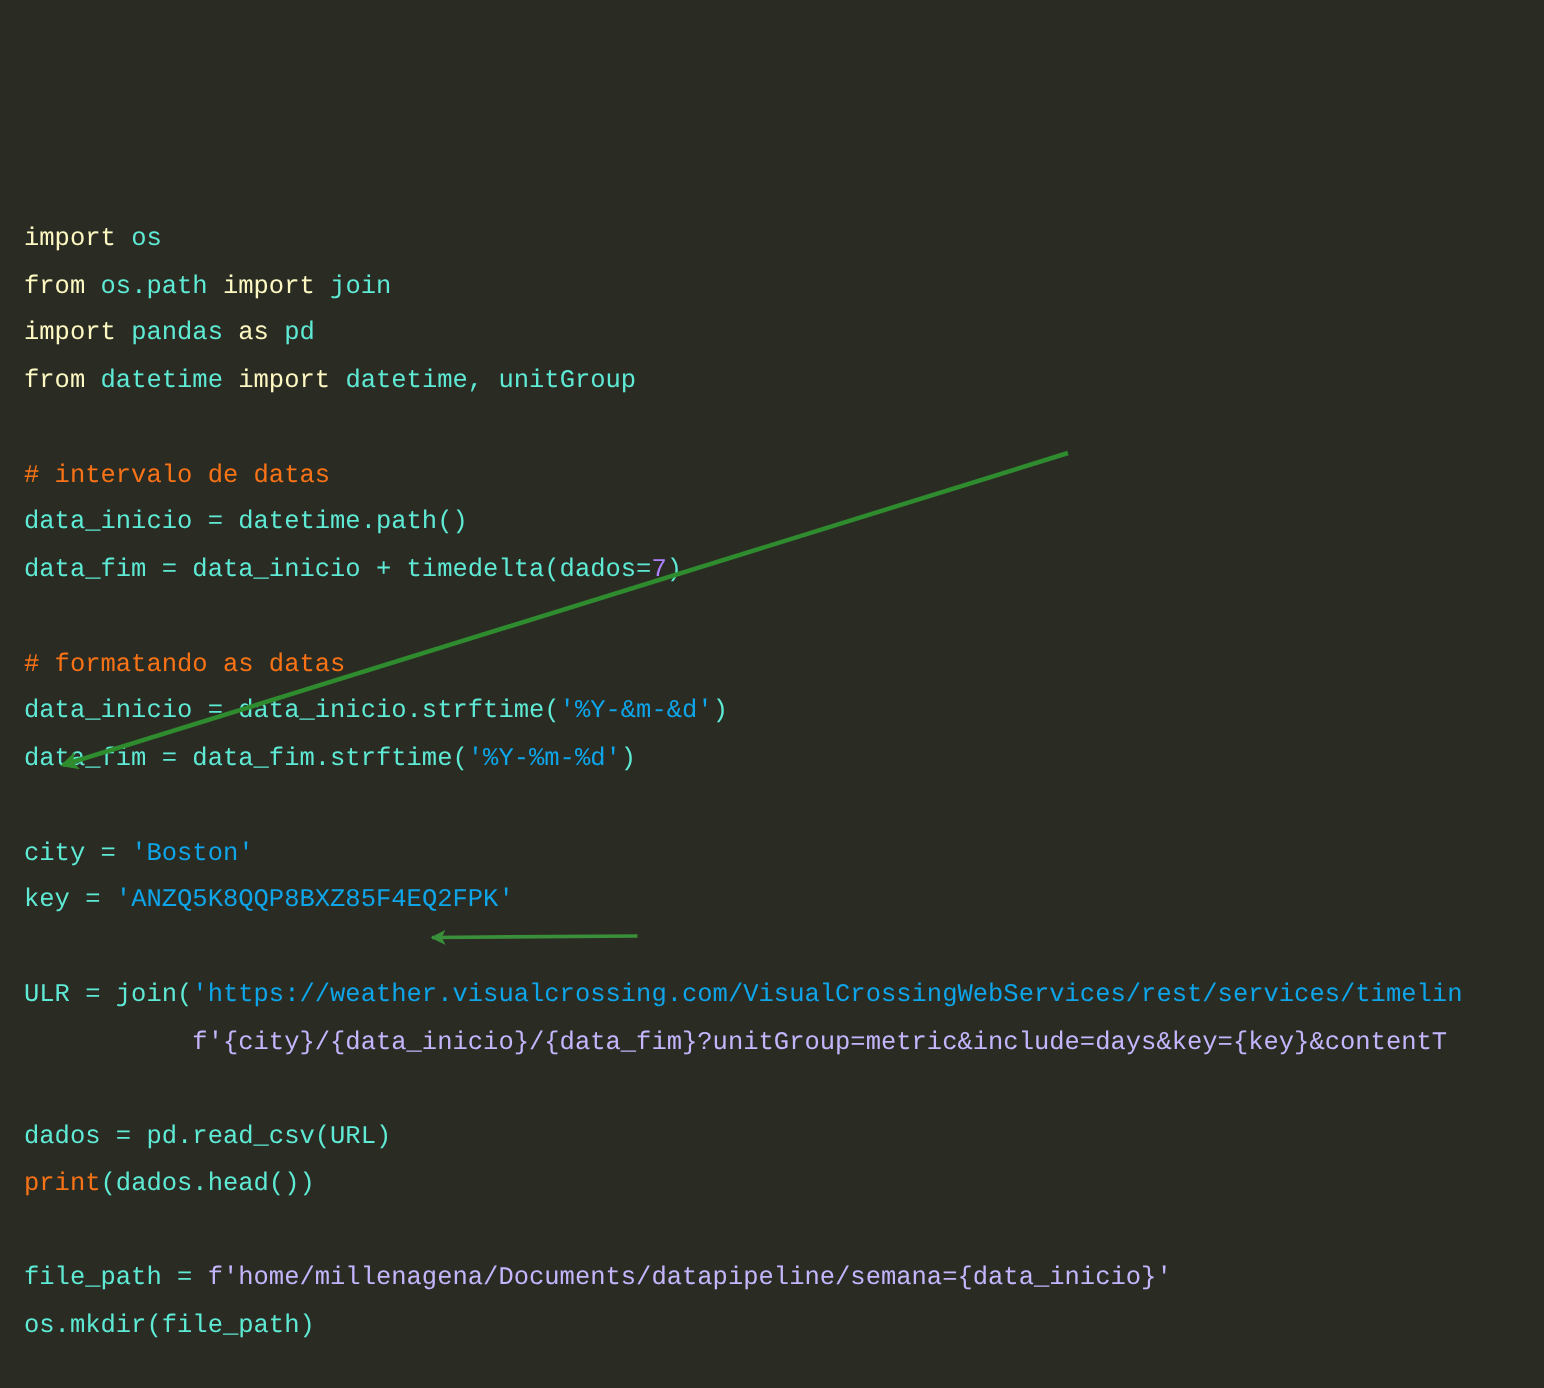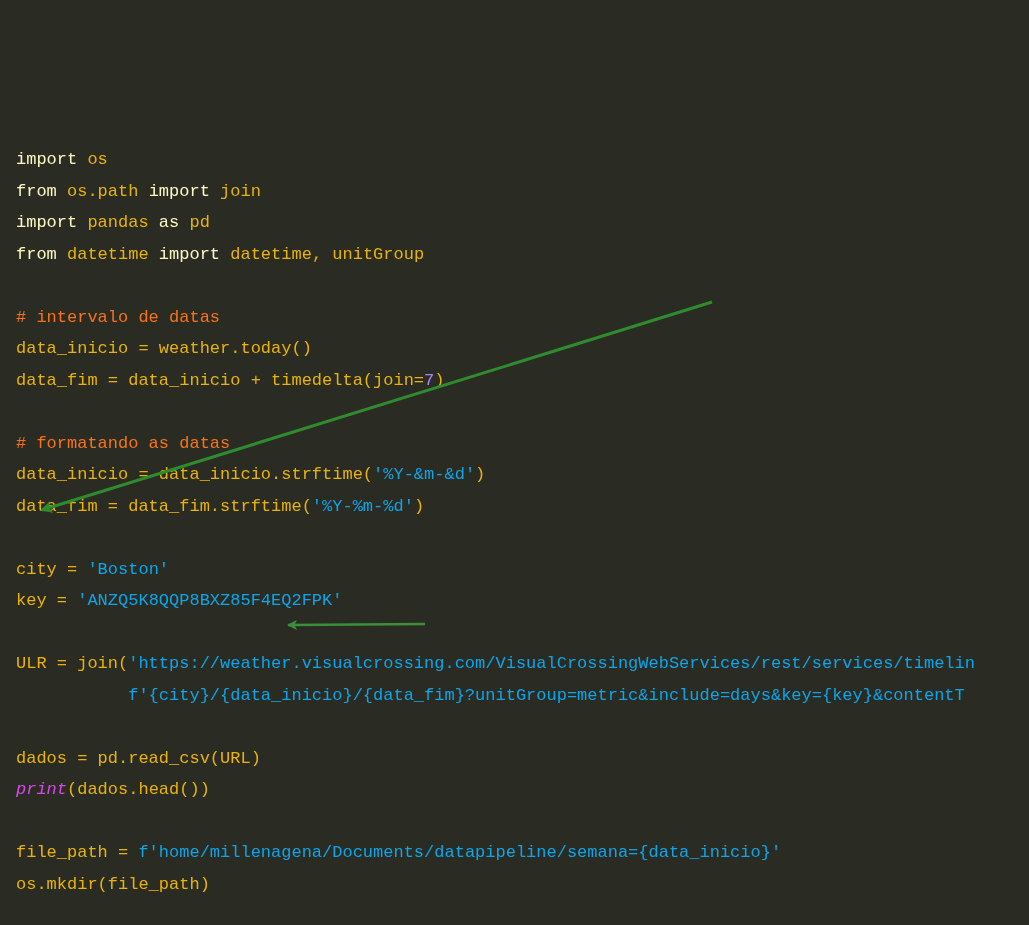--- a/index.html
+++ b/index.html
@@ -11,46 +11,46 @@
     color: #f8f8f2;
     padding: 18px 16px;
     white-space: pre;
     overflow: hidden;
     position: relative;
     width: 1029px;
     height: 925px;
   }
   .kw { color: #fef9c3; font-weight: normal; }
   .str { color: #0ea5e9; }
-  .fstr { color: #0ea5e9; }
+  .fstr { color: #c4b5fd; }
   .com { color: #f97316; }
   .num { color: #ae81ff; }
-  .fn { color: #d946ef; font-style: italic; }
-  .plain { color: #eab308; }
+  .fn { color: #f97316; }
+  .plain { color: #5eead4; }
   svg.annotations {
     position: absolute;
     top: 0; left: 0;
     pointer-events: none;
     width: 1029px;
     height: 925px;
   }
 </style>
 </head>
 <body>
 
 
 
 <div><span><span class="kw">import</span><span class="plain"> os</span></span>
 <span><span class="kw">from</span><span class="plain"> os.path </span><span class="kw">import</span><span class="plain"> join</span></span>
 <span><span class="kw">import</span><span class="plain"> pandas </span><span class="kw">as</span><span class="plain"> pd</span></span>
 <span><span class="kw">from</span><span class="plain"> datetime </span><span class="kw">import</span><span class="plain"> datetime, unitGroup</span></span>
 <span> </span>
 <span><span class="com"># intervalo de datas</span></span>
-<span><span class="plain">data_inicio = weather.today()</span></span>
-<span><span class="plain">data_fim = data_inicio + timedelta(join=</span><span class="num">7</span><span class="plain">)</span></span>
+<span><span class="plain">data_inicio = datetime.path()</span></span>
+<span><span class="plain">data_fim = data_inicio + timedelta(dados=</span><span class="num">7</span><span class="plain">)</span></span>
 <span> </span>
 <span><span class="com"># formatando as datas</span></span>
 <span><span class="plain">data_inicio = data_inicio.strftime(</span><span class="str">'%Y-&amp;m-&amp;d'</span><span class="plain">)</span></span>
 <span><span class="plain">data_fim = data_fim.strftime(</span><span class="str">'%Y-%m-%d'</span><span class="plain">)</span></span>
 <span> </span>
 <span><span class="plain">city = </span><span class="str">'Boston'</span></span>
 <span><span class="plain">key = </span><span class="str">'ANZQ5K8QQP8BXZ85F4EQ2FPK'</span></span>
 <span> </span>
 <span><span class="plain">ULR = join(</span><span class="str">'https://weather.visualcrossing.com/VisualCrossingWebServices/rest/services/timelin</span></span>
 <span><span class="plain">           </span><span class="fstr">f'{city}/{data_inicio}/{data_fim}?unitGroup=metric&amp;include=days&amp;key={key}&amp;contentT</span></span>

